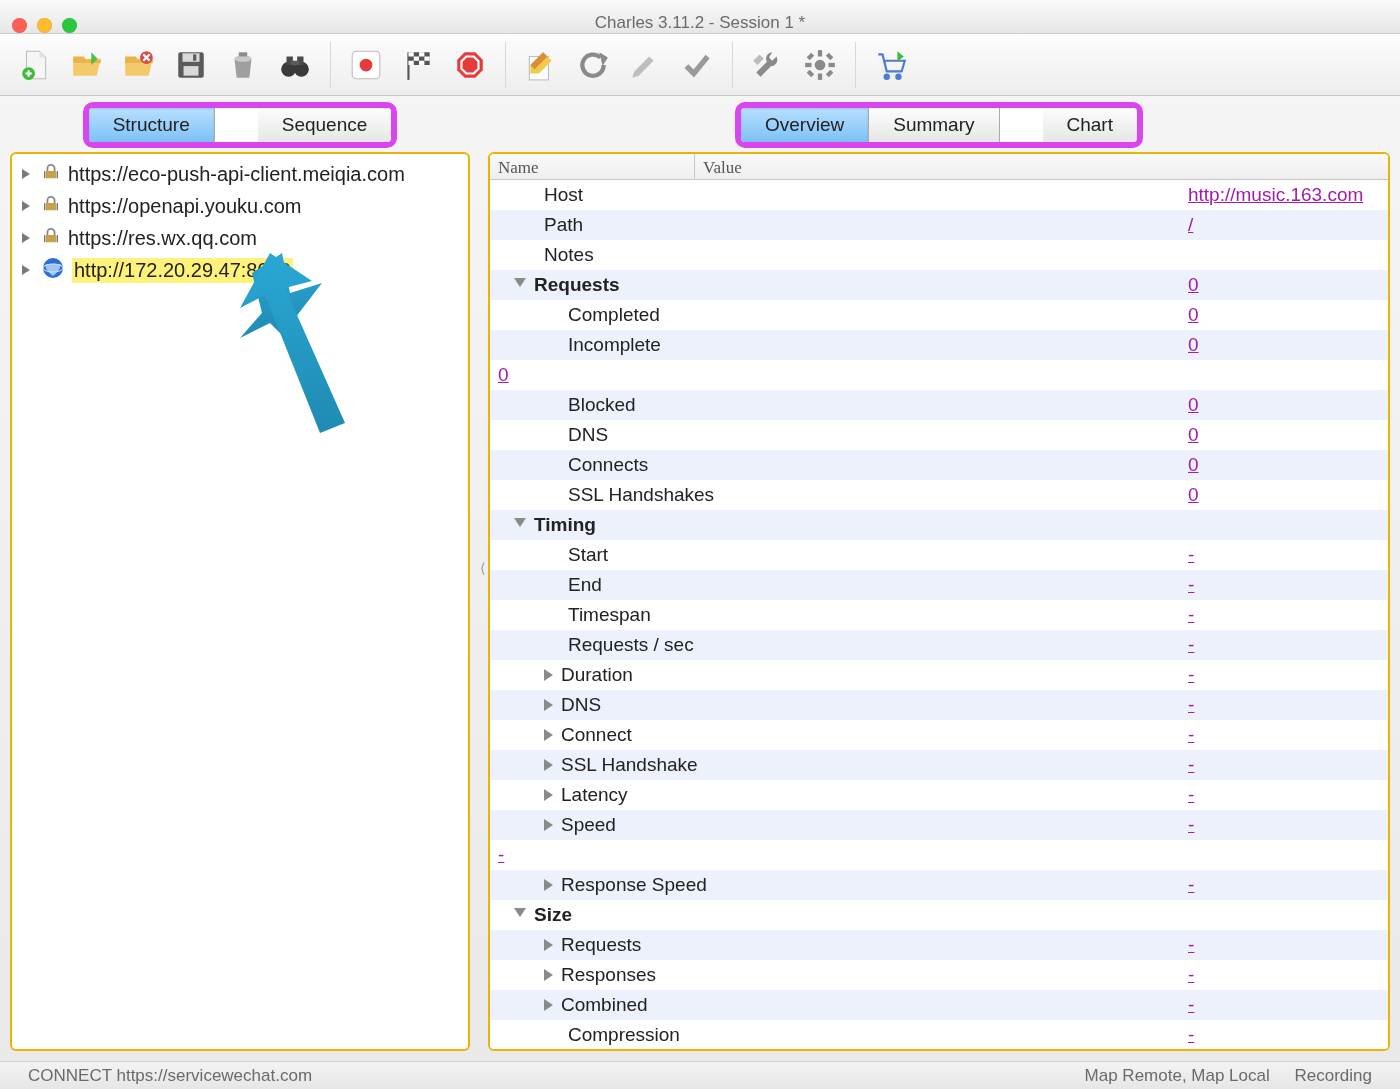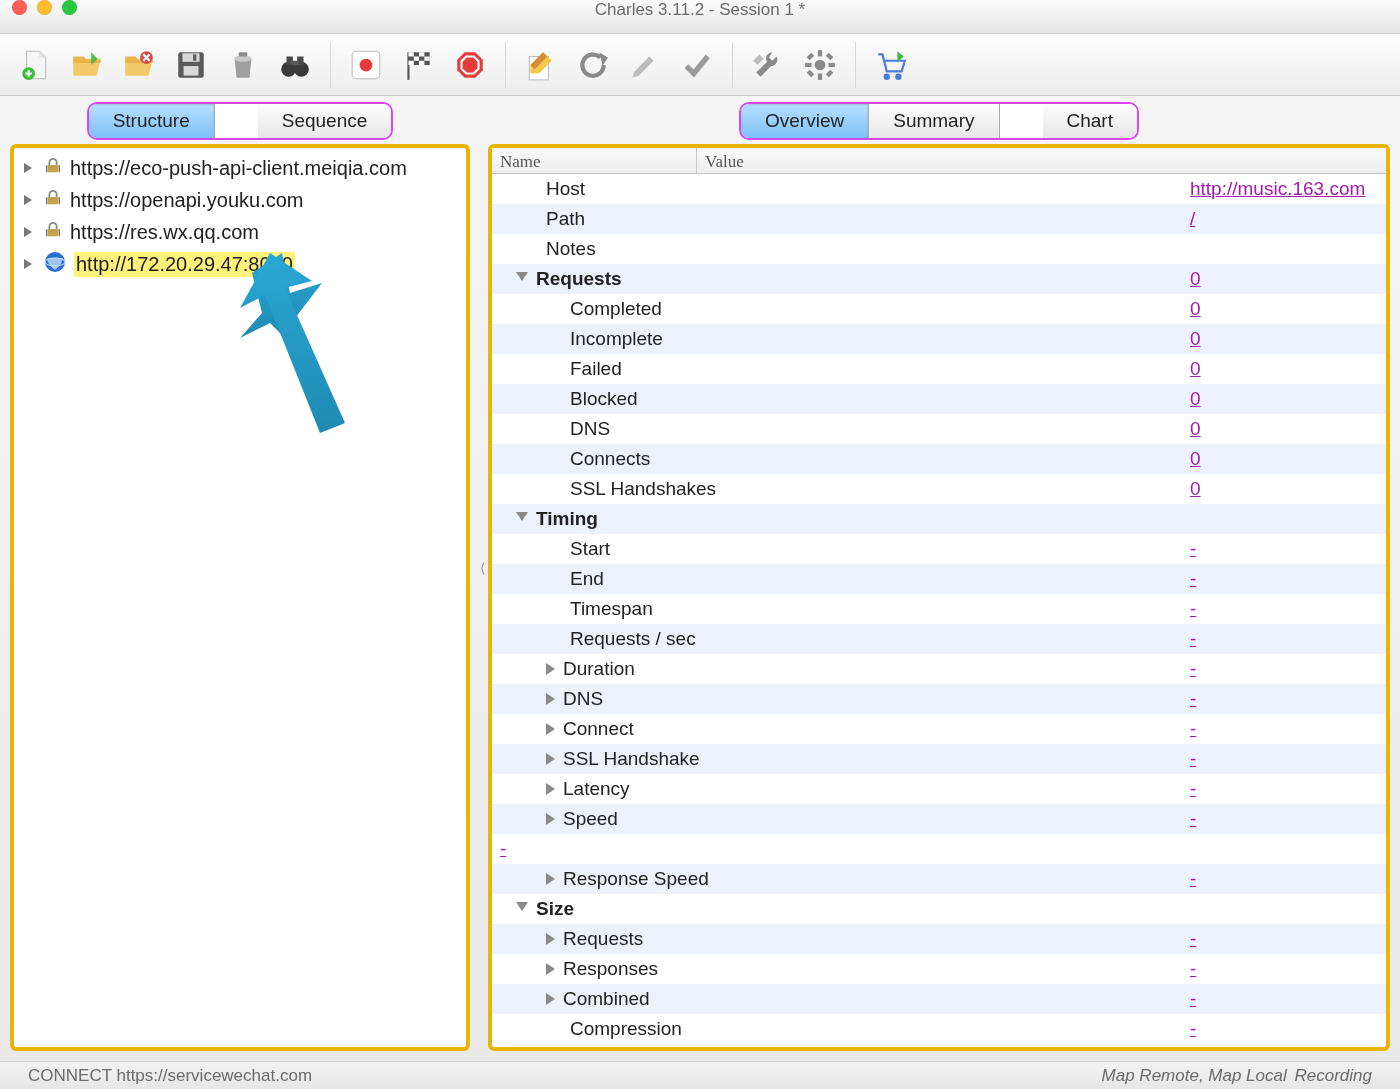--- a/index.html
+++ b/index.html
@@ -9,21 +9,21 @@
   font-size: 18px;
   background: linear-gradient(#f6f6f6, #e9e9e9);
   color: #222;
   overflow: hidden;
 }
 
 .titlebar {
   height: 34px;
   background: linear-gradient(#fbfbfb, #e6e6e6);
   border-bottom: 1px solid #cfcfcf;
-  display: flex; align-items: flex-start;
+  display: flex; align-items: flex-end;
   padding: 0 12px;
   position: relative;
 }
 .traffic-lights { display: flex; gap: 10px; }
 .tl { width: 15px; height: 15px; border-radius: 50%; box-shadow: inset 0 0 1px rgba(0,0,0,.3); }
 .tl.close{ background:#ff5f57; } .tl.min{ background:#febc2e; } .tl.zoom{ background:#28c840; }
 .titlebar-title {
   position: absolute; left:0; right:0; text-align:center;
   font-size: 17px; color:#6b6b6b;
 }
@@ -40,21 +40,21 @@
   width:42px; height:42px;
   display:flex; align-items:center; justify-content:center;
   border-radius:6px;
 }
 .toolbar .sep { width:1px; height:46px; background:#d7d7d7; margin:0 4px; }
 .toolbar svg { width:34px; height:34px; }
 
 
 .tabstrip { display:flex; justify-content:center; padding:6px 0 4px; }
 .seg {
-  display:flex; border:2px solid #d946ef; border-radius:10px;
+  display:flex; border:6px solid #d946ef; border-radius:10px;
   overflow:hidden; background:#fff; box-shadow: 0 1px 0 rgba(255,255,255,.7);
 }
 .seg .tab {
   padding:6px 24px; font-size:19px; color:#222;
   background: linear-gradient(#fdfdfd,#e6e6e6);
   border-right:1px solid #aaa;
   cursor:pointer;
 }
 .seg .tab:last-child{ border-right:none;margin-left:43px; }
 .seg .tab.active {
@@ -63,21 +63,21 @@
 }
 
 
 .columns { display:flex; height:calc(100% - 34px - 62px - 28px); padding: 0 10px 10px; gap:18px; }
 .panel-wrap { display:flex; flex-direction:column; }
 .panel-wrap.left { width:460px; }
 .panel-wrap.right { flex:1; }
 .panel {
   flex:1;
   background:#fff;
-  border:4px solid #eab308;
+  border:2px solid #eab308;
   border-radius:6px;
   overflow:hidden;
 }
 
 
 .tree { padding:4px 0; font-size:20px; }
 .tree-item { display:flex; align-items:center; height:32px; padding:0 6px; gap:8px; }
 .disclosure {
   width:0;height:0;
   border-top:5.5px solid transparent;
@@ -125,21 +125,21 @@
   position:absolute; left:480px; top:560px; color:#9a9a9a; font-size:14px;
 }
 
 
 .statusbar {
   height:28px; display:flex; align-items:center; justify-content:space-between;
   padding:0 28px; font-size:17px; color:#6b6b6b;
   background: linear-gradient(#f3f3f3,#e6e6e6);
   border-top:1px solid #cfcfcf;
 }
-.statusbar .right span{ margin-left:3px;font-style:italic;}
+.statusbar .right span{ margin-left:20px;}
 
 
 .arrow-annot {
   position:absolute; left:240px; top:253px; pointer-events:none;
 }
 </style>
 </head>
 <body>
 
 <div class="titlebar">
@@ -390,23 +390,20 @@
             </div>
             <div class="value">0</div>
           </div>
           <div class="kv-row">
             <div class="name indent2">
               <span>Incomplete</span>
             </div>
             <div class="value">0</div>
           </div>
           <div class="kv-row">
-            <div class="name indent2">
-              <span>Failed</span>
-            </div>
             <div class="value">0</div>
           </div>
           <div class="kv-row">
             <div class="name indent2">
               <span>Blocked</span>
             </div>
             <div class="value">0</div>
           </div>
           <div class="kv-row">
             <div class="name indent2">

